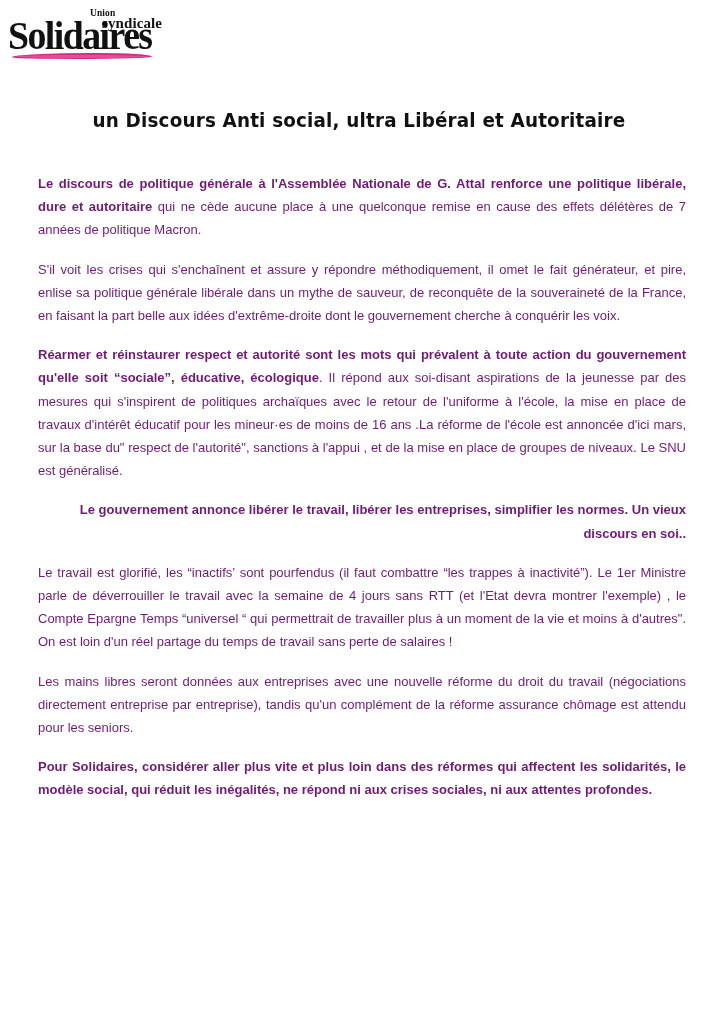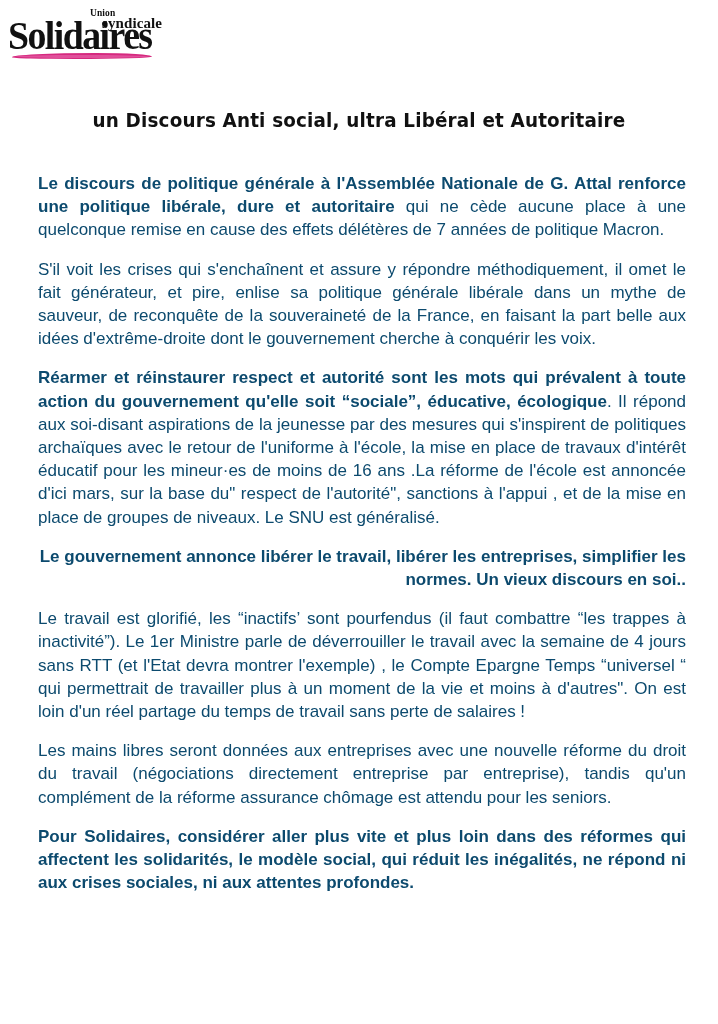--- a/index.html
+++ b/index.html
@@ -109,24 +109,24 @@
 
   
   .content {
     position: absolute;
     top: 172px;
     left: 38px;
     width: 648px;
   }
   .para {
     margin: 0 0 16px 0;
-    font-size: 17px;
+    font-size: 13px;
     line-height: 23.2px;
     text-align: justify;
-    color: #0c4a6e;
+    color: #701a75;
   }
   .para:last-child {
     margin-bottom: 0;
   }
   .para b {
     font-weight: 700;
   }
   .nj {
     text-align: right;
   }

